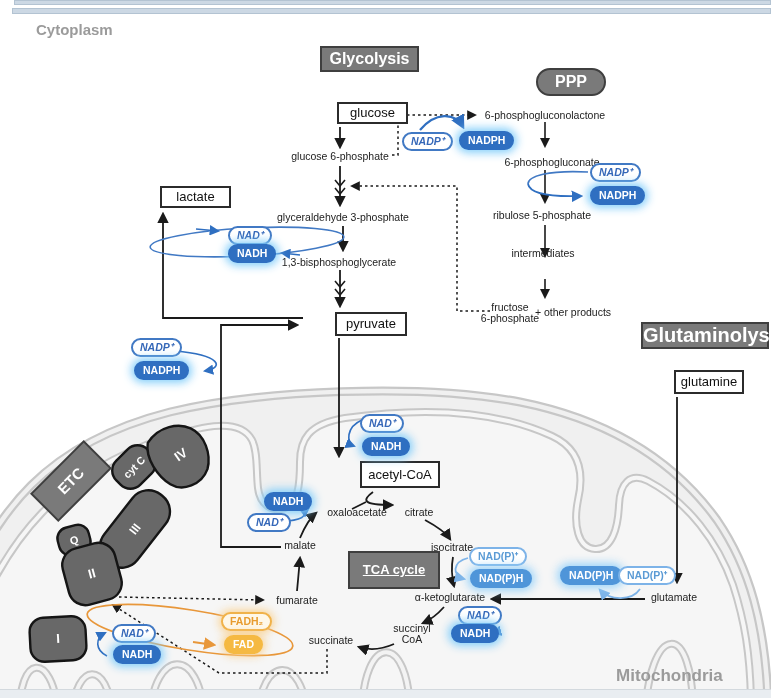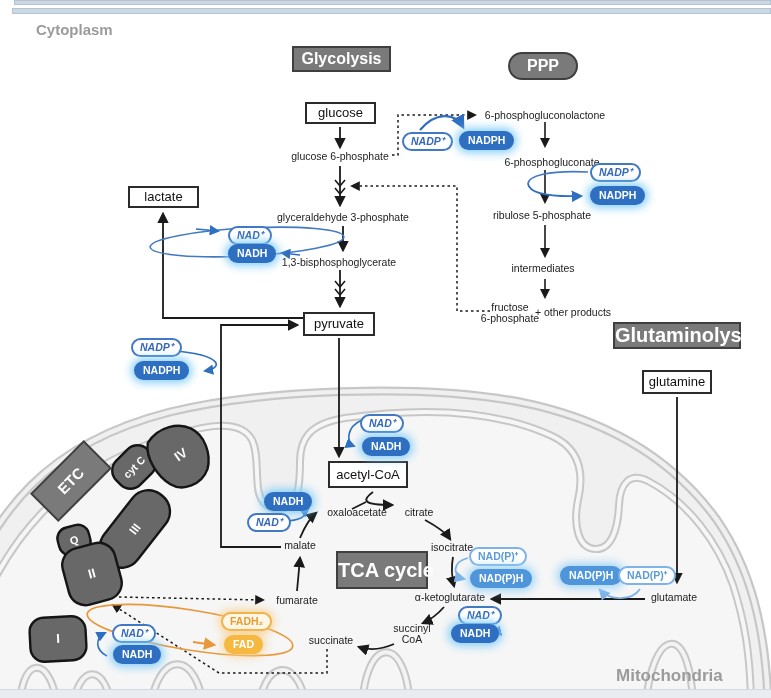--- a/index.html
+++ b/index.html
@@ -3,23 +3,23 @@
 <meta charset="utf-8">
 <style>
   html,body{margin:0;padding:0;background:#fff;}
   #stage{position:relative;width:771px;height:698px;background:#ffffff;overflow:hidden;
          font-family:"Liberation Sans", sans-serif;}
   #membranes{position:absolute;left:0;top:0;z-index:1;}
   .stripe{position:absolute;background:#ccd8e4;border:1px solid #b3c3d2;z-index:5;}
   .bottomband{position:absolute;left:0;right:0;bottom:0;height:8px;background:#e9edf1;border-top:1px solid #d3d9de;z-index:6;}
   .comp{position:absolute;font-weight:bold;color:#9b9b9b;z-index:7;white-space:nowrap;}
   .tbox{position:absolute;background:#7a7a7a;border:2px solid #3f3f3f;color:#fff;font-weight:bold;
-        text-align:center;z-index:7;white-space:nowrap;}
+        text-align:center;z-index:7;white-space:nowrap;margin-left:28px;}
   .mbox{position:absolute;background:#fff;border:2px solid #2b2b2b;color:#111;text-align:center;
-        z-index:7;white-space:nowrap;font-size:13px;}
+        z-index:7;white-space:nowrap;font-size:13px;margin-left:32px;}
   .lbl{position:absolute;font-size:10.5px;color:#222;white-space:nowrap;transform:translateX(-50%);z-index:7;text-align:center;line-height:11px;}
   .pill{position:absolute;border-radius:11px;font-weight:bold;font-size:10.5px;line-height:13px;
         padding:1px 7px;z-index:8;white-space:nowrap;}
   .p-outline{background:#fff;border:2px solid #4179c4;color:#3467b8;font-style:italic;}
   .p-outline-light{background:#fff;border:2px solid #7db3e8;color:#5b9bd5;}
   .p-filled{background:#2f6fc1;border:2px solid #2f6fc1;color:#fff;box-shadow:0 0 9px 3px rgba(130,205,250,.95);}
   .p-filled-med{background:#4f95d9;border:2px solid #4f95d9;color:#fff;box-shadow:0 0 9px 3px rgba(150,210,250,.9);}
   .p-orange-outline{background:#fef7e8;border:2px solid #f0b24a;color:#e89b2e;box-shadow:0 0 8px 2px rgba(250,205,130,.85);}
   .p-orange-filled{background:#f5b942;border:2px solid #f5b942;color:#fff;box-shadow:0 0 8px 2px rgba(250,205,130,.85);}
 </style>
@@ -165,37 +165,37 @@
       <ellipse cx="190" cy="630" rx="104" ry="20" transform="rotate(9 190 630)" stroke-width="1.7"></ellipse>
       <path d="M240,619 L262,620" stroke-width="1.8" marker-end="url(#morange)"></path>
       <path d="M193,642 L214,645" stroke-width="1.8" marker-end="url(#morange)"></path>
     </g>
   </svg>
 
   <div class="comp" style="left:36px;top:21px;font-size:15px;">Cytoplasm</div>
   <div class="comp" style="left:616px;top:666px;font-size:17px;">Mitochondria</div>
 
   <div class="tbox" style="left:292px;top:46px;width:95px;height:22px;line-height:22px;font-size:16px;">Glycolysis</div>
-  <div class="tbox" style="left:508px;top:52px;width:66px;height:24px;line-height:24px;font-size:16px;border-radius:14px;">PPP</div>
+  <div class="tbox" style="left:508px;top:68px;width:66px;height:24px;line-height:24px;font-size:16px;border-radius:14px;">PPP</div>
   <div class="tbox" style="left:613px;top:322px;width:124px;height:23px;line-height:23px;font-size:20px;">Glutaminolysis</div>
-  <div class="tbox" style="left:336px;top:551px;width:88px;height:34px;line-height:34px;font-size:20px;">TCA cycle</div>
+  <div class="tbox" style="left:320px;top:551px;width:88px;height:34px;line-height:34px;font-size:13px;text-decoration:underline;">TCA cycle</div>
 
   <div class="mbox" style="left:305px;top:102px;width:67px;height:18px;line-height:18px;">glucose</div>
   <div class="mbox" style="left:128px;top:186px;width:67px;height:18px;line-height:18px;">lactate</div>
   <div class="mbox" style="left:303px;top:312px;width:68px;height:20px;line-height:20px;">pyruvate</div>
   <div class="mbox" style="left:328px;top:461px;width:76px;height:23px;line-height:23px;">acetyl-CoA</div>
   <div class="mbox" style="left:642px;top:370px;width:66px;height:20px;line-height:20px;">glutamine</div>
 
   <div class="lbl" style="left:340px;top:151px;">glucose 6-phosphate</div>
   <div class="lbl" style="left:343px;top:212px;">glyceraldehyde 3-phosphate</div>
   <div class="lbl" style="left:339px;top:257px;">1,3-bisphosphoglycerate</div>
   <div class="lbl" style="left:545px;top:110px;">6-phosphogluconolactone</div>
   <div class="lbl" style="left:552px;top:157px;">6-phosphogluconate</div>
   <div class="lbl" style="left:542px;top:210px;">ribulose 5-phosphate</div>
-  <div class="lbl" style="left:543px;top:263px;">intermediates</div>
+  <div class="lbl" style="left:543px;top:248px;">intermediates</div>
   <div class="lbl" style="left:510px;top:302px;">
     <span>fructose</span><br>
     <span>6-phosphate</span>
   </div>
   <div class="lbl" style="left:573px;top:307px;">+ other products</div>
   <div class="lbl" style="left:357px;top:507px;">oxaloacetate</div>
   <div class="lbl" style="left:419px;top:507px;">citrate</div>
   <div class="lbl" style="left:452px;top:542px;">isocitrate</div>
   <div class="lbl" style="left:450px;top:592px;">α-ketoglutarate</div>
   <div class="lbl" style="left:412px;top:623px;">

